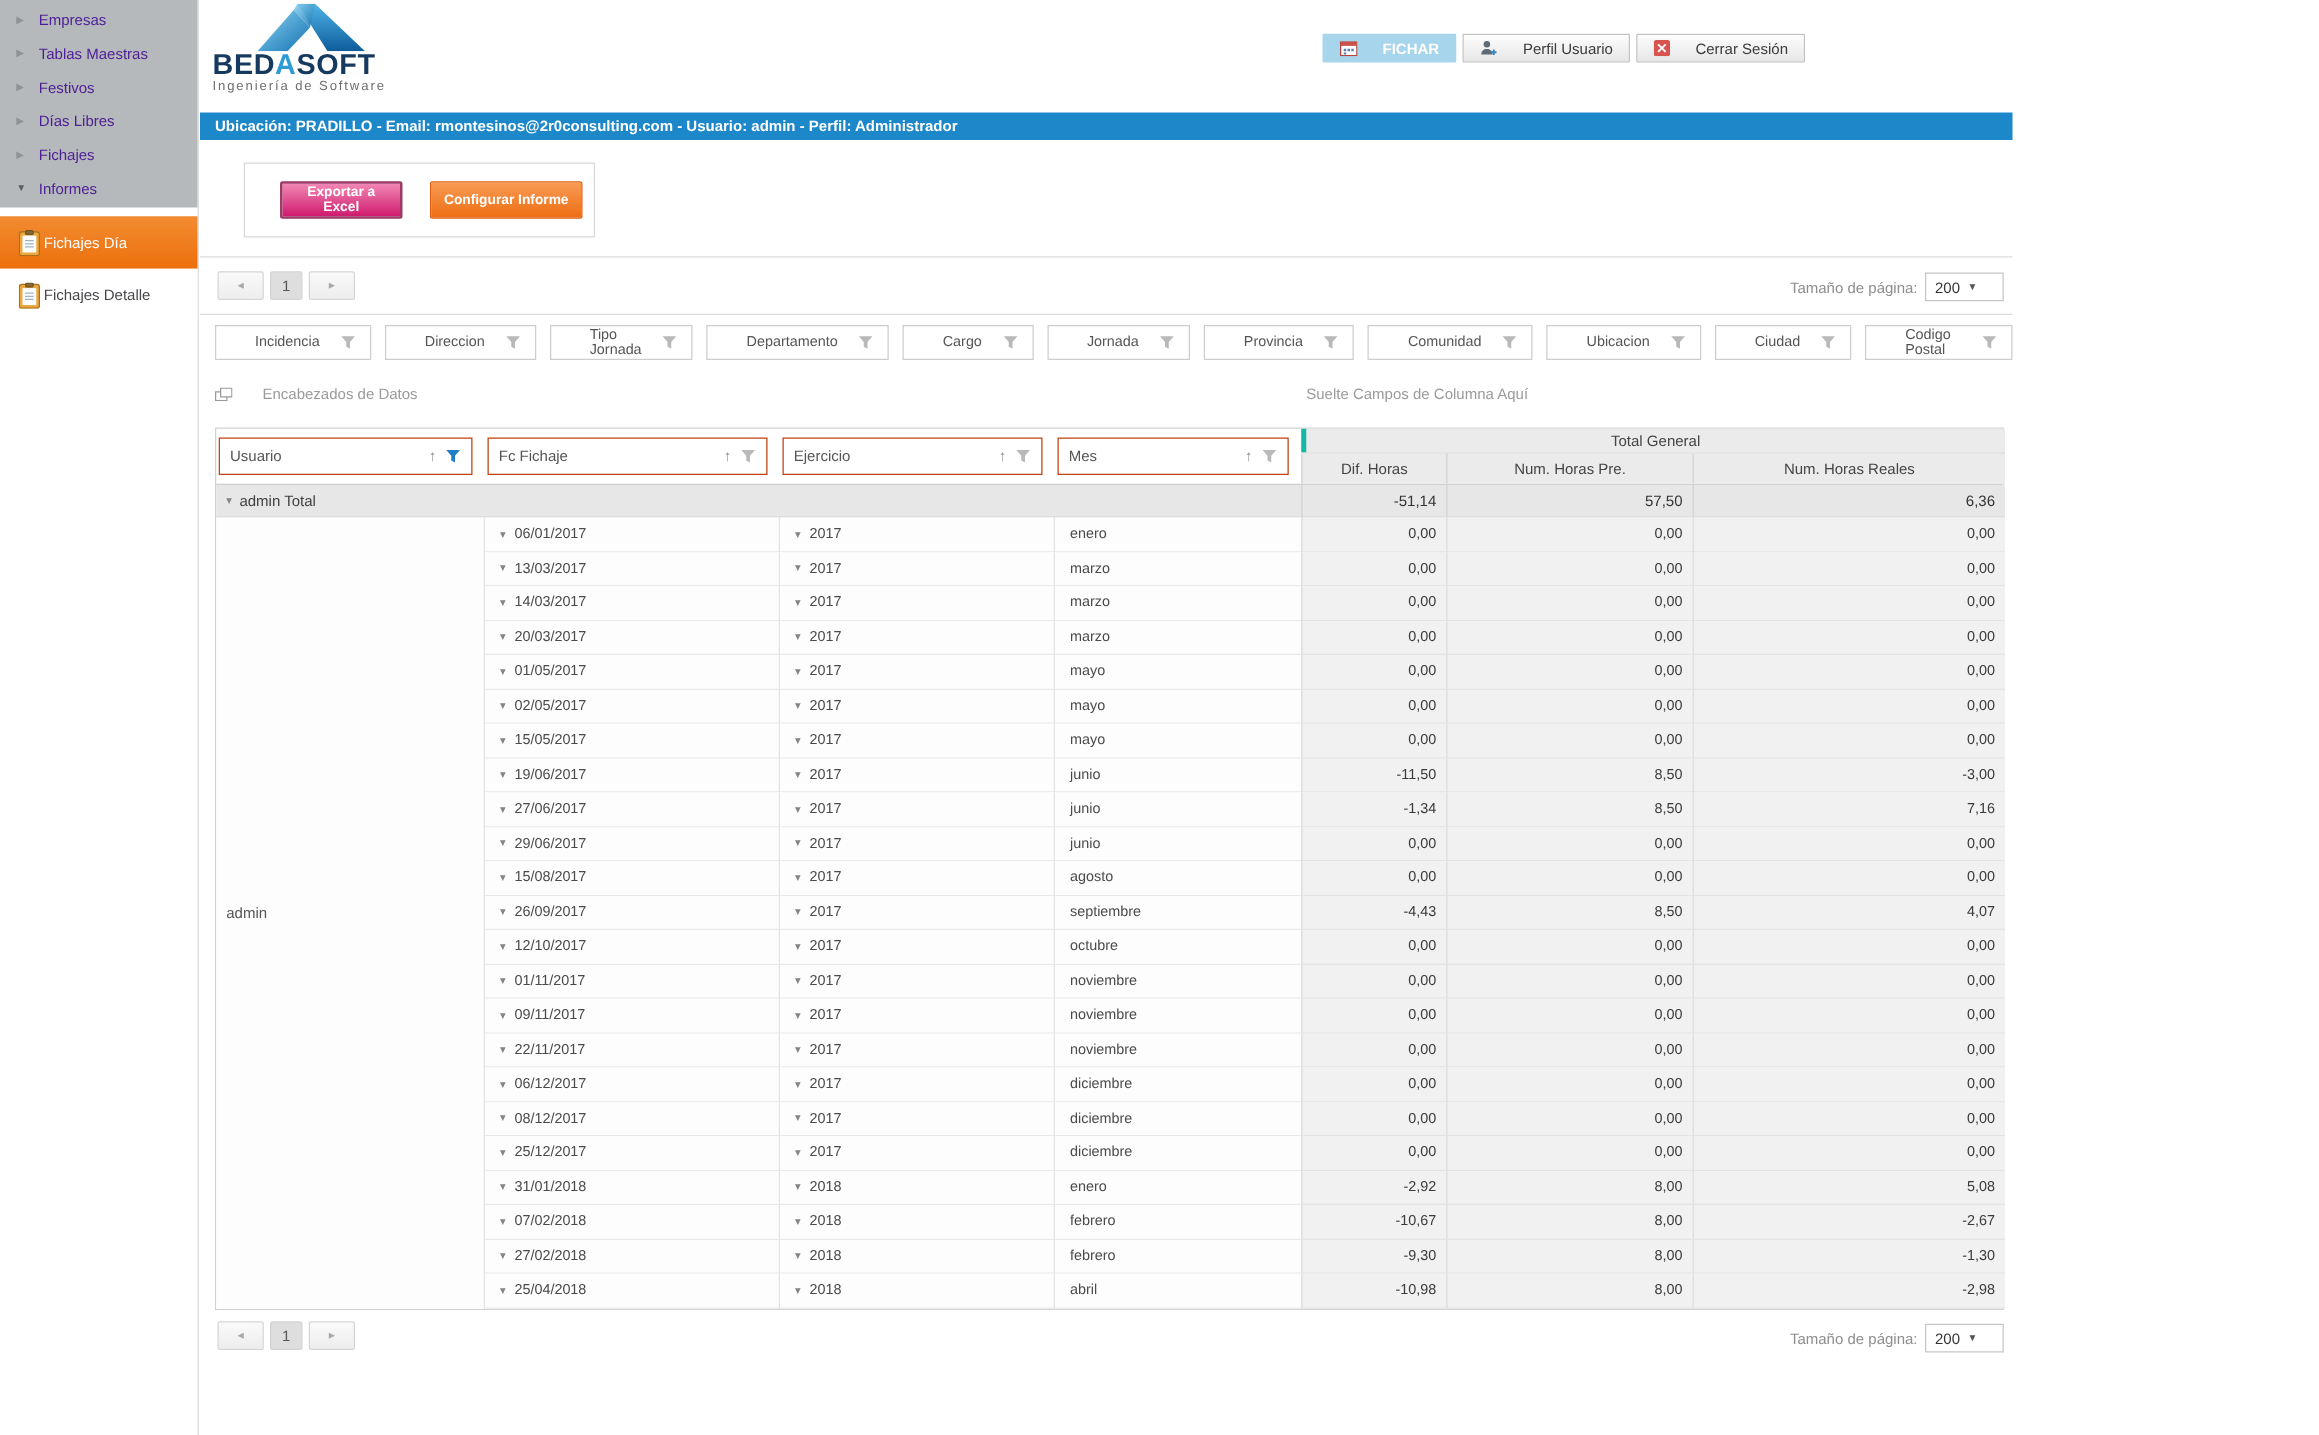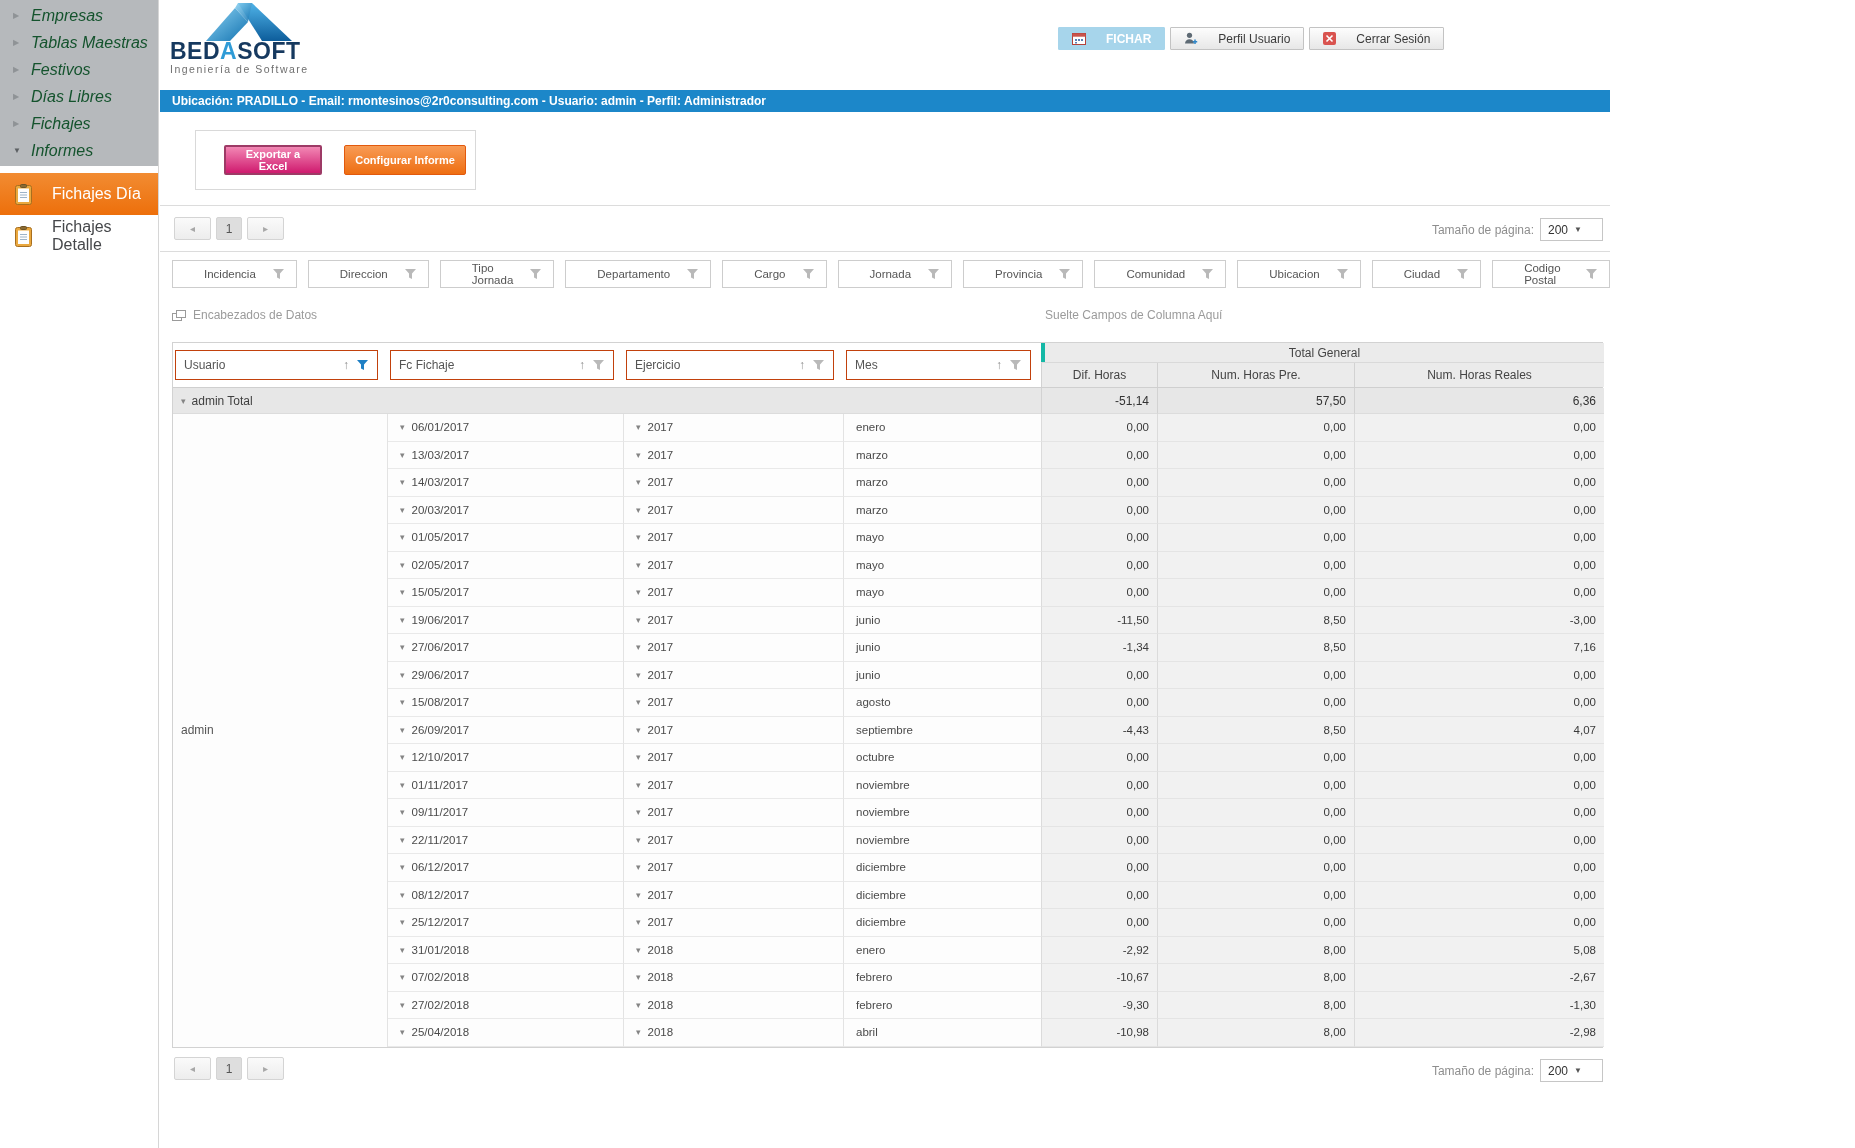--- a/index.html
+++ b/index.html
@@ -7,25 +7,25 @@
     width:1855px;height:1148px;position:relative;overflow:hidden;
     background:#fff;color:#444;
     font-family:"Liberation Sans","DejaVu Sans",sans-serif;font-size:12px;
   }
   
   #sidebar{position:absolute;left:0;top:0;width:159px;height:1148px;background:#fff;border-right:1px solid #d6d6d6;box-sizing:border-box;}
   .menu-block{background:#b6b9bc;padding:2px 0 2px;}
   .menu-item{height:27px;display:flex;align-items:center;padding-left:13px;cursor:pointer;}
   .arrow{width:13px;font-size:8px;color:#8f9396;}
   .arrow.down{color:#5c6063;}
-  .mlabel{font-size:16px;color:#14532d;margin-left:5px;font-style:italic;}
+  .mlabel{font-size:12px;color:#4c1d95;margin-left:5px;}
   .submenu{margin-top:7px;}
   .submenu-item{height:42px;display:flex;align-items:center;padding-left:15px;cursor:pointer;background:#fff;}
   .submenu-item.active{background:linear-gradient(#f28c32,#ed6f0b);}
-  .slabel{font-size:16px;color:#45474a;margin-left:20px;}
+  .slabel{font-size:12px;color:#45474a;margin-left:3px;}
   .submenu-item.active .slabel{color:#fff;}
   .clip{display:flex;}
   
   #main{position:absolute;left:160px;top:0;width:1450px;height:1148px;}
   .brand{position:absolute;left:10px;top:3px;}
   .logo-tri{margin-left:36px;display:block;}
   .brand-name{font-size:23px;font-weight:bold;letter-spacing:.5px;line-height:20px;}
   .bp1,.bp3{color:#16395f;} .bp2{color:#2f9bd6;}
   .brand-tag{font-size:10.5px;color:#6f6f6f;letter-spacing:1.5px;margin-top:2px;}
   .top-buttons{position:absolute;left:898px;top:27px;display:flex;gap:5px;height:23px;}
@@ -41,21 +41,21 @@
   .arrowbtn{width:37px;}
   .pbtn.current{width:26px;background:#dedede;color:#555;font-size:12px;}
   .pagesize{position:absolute;right:7px;display:flex;align-items:center;gap:6px;}
   .ps-label{color:#8e8e8e;}
   .ps-select{width:63px;height:23px;border:1px solid #c6c6c6;display:flex;align-items:center;justify-content:space-between;padding:0 20px 0 7px;color:#333;box-sizing:border-box;cursor:pointer;background:#fff;}
   .ps-caret{font-size:8px;color:#555;}
   .chips{position:absolute;left:12px;top:260px;display:flex;gap:11px;}
   .chip{height:28px;border:1px solid #cdcdcd;display:flex;align-items:center;padding:0 11px 0 13px;font-size:11.5px;color:#555;background:#fff;cursor:pointer;box-sizing:border-box;}
   .chip .flabel{margin-right:16px;margin-left:18px;}
   .zones{position:absolute;left:12px;top:305px;width:1431px;height:24px;color:#9b9b9b;}
-  .zone-left{position:absolute;left:0;top:3px;display:flex;gap:7px;align-items:center;text-align:right;}
+  .zone-left{position:absolute;left:0;top:3px;display:flex;gap:24px;align-items:center;text-align:right;}
   .zone-right{position:absolute;left:873px;top:3px;}
   
   .pivot{position:absolute;left:12px;top:342px;width:1431px;border:1px solid #d2d2d2;box-sizing:border-box;background:#fff;}
   .phead{display:flex;height:44px;border-bottom:1px solid #cfcfcf;}
   .head-left{width:868px;display:grid;grid-template-columns:215px 236px 220px 197px;align-items:center;}
   .field-box{height:30px;margin:0 10px 0 2px;border:1px solid #c2410c;display:flex;align-items:center;padding:0 8px;box-sizing:border-box;background:#fff;cursor:move;}
   .field-box .flabel{font-size:12px;color:#555;flex:1;}
   .sort{color:#8f8f8f;font-size:12px;margin-right:7px;}
   .fun{display:flex;}
   .head-right{width:563px;display:flex;flex-direction:column;}

